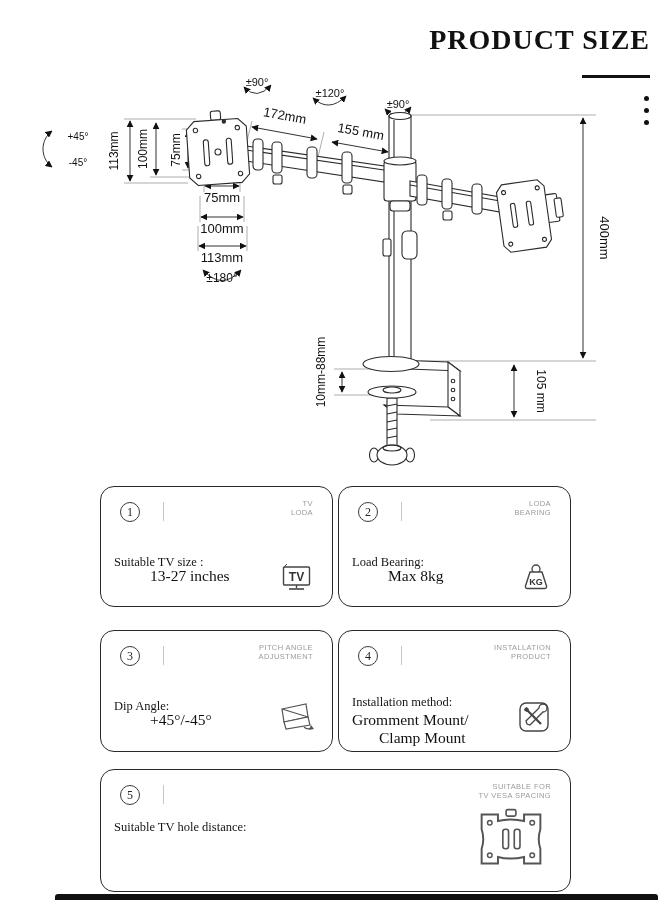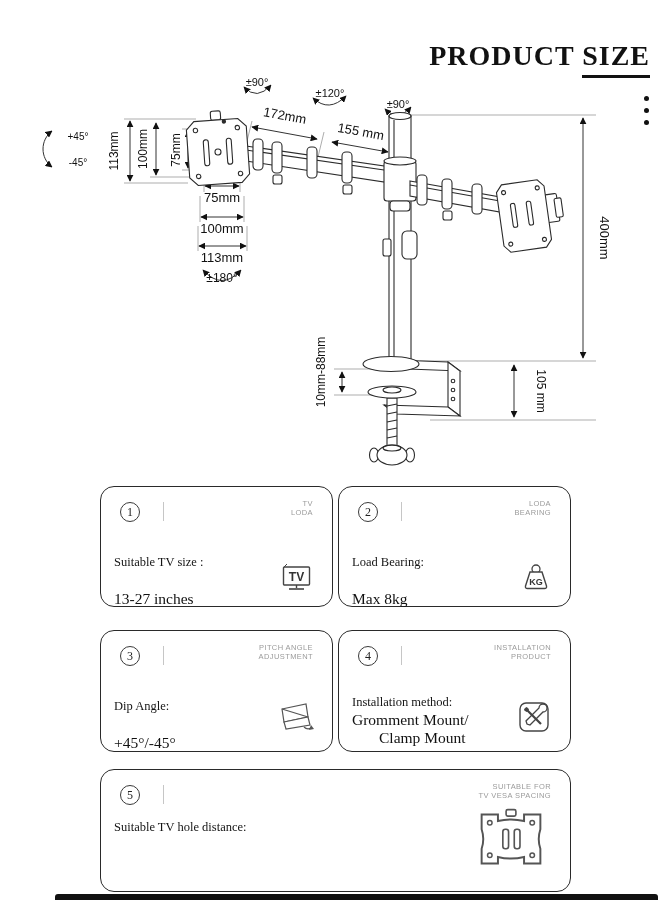--- a/index.html
+++ b/index.html
@@ -6,21 +6,21 @@
   .page{position:relative;width:660px;height:900px;background:#ffffff;overflow:hidden;
         font-family:"Liberation Sans",sans-serif;}
 
   
   .logo{position:absolute;left:10px;top:22px;width:133px;height:45px;background:#111;
         border-radius:23px;display:flex;align-items:center;justify-content:center;}
   .logo span{color:#fff;font-size:24px;font-weight:800;letter-spacing:2px;
         font-family:"Liberation Sans",sans-serif;}
   .title{position:absolute;right:10px;top:24px;width:400px;text-align:right;
         font-family:"Liberation Serif",serif;font-weight:700;font-size:28px;color:#111;
-        letter-spacing:1px;margin-top:16px;}
+        letter-spacing:1px;}
   .title-rule{position:absolute;left:582px;top:75px;width:68px;height:3px;background:#111;}
   .dots{position:absolute;left:644px;top:96px;width:6px;}
   .dots i{display:block;width:5px;height:5px;border-radius:50%;background:#111;margin-bottom:7px;}
 
   
   .diagram{position:absolute;left:0;top:0;width:660px;height:480px;pointer-events:none;}
   .dl{stroke:#333;stroke-width:1;fill:none;}
   .ext{stroke:#8a8a8a;stroke-width:0.7;fill:none;}
   .o{stroke:#2b2b2b;stroke-width:1.1;fill:#ffffff;}
   .on{stroke:#2b2b2b;stroke-width:1.1;fill:none;}
@@ -39,21 +39,21 @@
   .card-num{position:absolute;left:19px;top:15px;width:18px;height:18px;border:1.3px solid #3a3a3a;
         border-radius:50%;text-align:center;line-height:18px;font-size:12px;color:#222;
         font-family:"Liberation Serif",serif;}
   .card-div{position:absolute;left:62px;top:15px;width:1px;height:19px;background:#c6c6c6;}
   .card-tag{position:absolute;right:19px;top:12px;text-align:right;font-size:7.5px;
         line-height:9px;color:#9b9b9b;letter-spacing:0.4px;font-family:"Liberation Sans",sans-serif;}
   .card-label{position:absolute;left:13px;font-size:12.5px;color:#141414;
         font-family:Liberation Serif, serif;}
   .card-value{position:absolute;left:13px;font-size:15.5px;color:#111;
         font-family:"Liberation Serif",serif;}
-  .lbl-a{top:68px;} .val-a{top:103px;}
+  .lbl-a{top:68px;} .val-a{top:80px;margin-left:36px;}
   .lbl-b{top:64px;} .val-b1{top:80px;} .val-b2{top:98px;left:40px;}
   .lbl-c{top:50px;} .val-c{top:69px;font-size:16.5px;}
   .card-icon{position:absolute;}
   .ic-1{right:20px;top:76px;} .ic-2{right:18px;top:74px;} .ic-3{right:16px;top:70px;}
   .ic-4{right:20px;top:70px;} .ic-5{right:26px;top:38px;}
 
   .footer-bar{position:absolute;left:55px;top:894px;width:603px;height:6px;background:#111;
         border-radius:3px 3px 0 0;}
 </style>
 </head>

